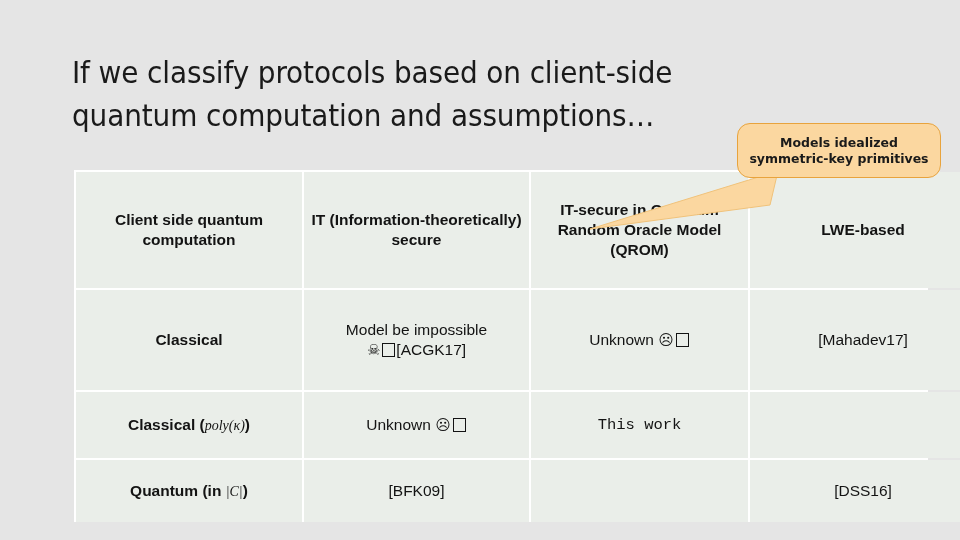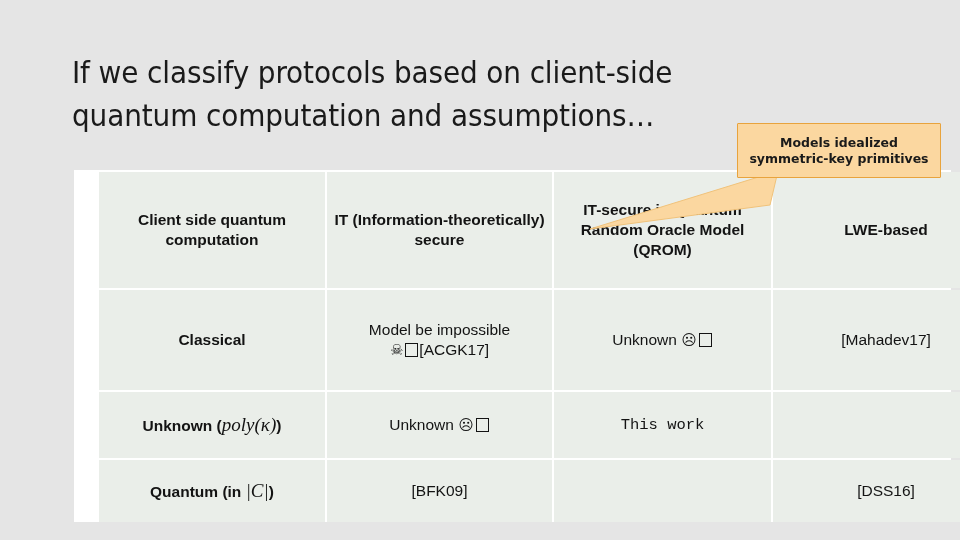--- a/index.html
+++ b/index.html
@@ -39,21 +39,20 @@
   }
 
   
   #table-wrap {
     position: absolute;
     left: 74px;
     top: 170px;
     width: 854px;
     height: 352px;
     background: #ffffff;
-    padding-left: 23px;
   }
   table.matrix {
     width: 854px;
     height: 352px;
     border-collapse: separate;
     border-spacing: 2px;
     table-layout: fixed;
   }
   table.matrix td {
     padding: 2px 6px;
@@ -88,21 +87,21 @@
 
   .r-head { height: 116px; }
   .r-classical { height: 100px; }
   .r-succinct { height: 66px; }
   .r-linear { height: 62px; }
 
   .mathit {
     font-family: "Liberation Serif", "DejaVu Serif", serif;
     font-style: italic;
     font-weight: normal;
-    font-size: 19px;
+    font-size: 14px;
   }
   .sym {
     font-family: "DejaVu Sans", sans-serif;
     font-size: 15px;
   }
   .tofu {
     display: inline-block;
     width: 13px;
     height: 14px;
     border: 1.6px solid #131313;
@@ -113,21 +112,21 @@
 
   
   #callout {
     position: absolute;
     left: 737px;
     top: 123px;
     width: 204px;
     height: 55px;
     background: #fbd7a0;
     border: 1.4px solid #e8a33d;
-    border-radius: 1px;
+    border-radius: 13px;
     box-sizing: border-box;
     z-index: 5;
     display: flex;
     align-items: center;
     justify-content: center;
   }
   #callout-text {
     font-size: 12.5px;
     line-height: 16px;
     font-weight: bold;
@@ -182,21 +181,21 @@
           <td class="c3">
             <span>Unknown</span>
             <span class="sym">☹</span><span class="tofu"></span>
           </td>
           <td class="c4">
             <span>[Mahadev17]</span>
           </td>
         </tr>
 
         <tr class="r-succinct">
-          <td class="rowhead c1"><span>Unknown (</span><span class="mathit">poly(κ)</span><span>)</span></td>
+          <td class="rowhead c1"><span>Classical (</span><span class="mathit">poly(κ)</span><span>)</span></td>
           <td class="c2">
             <span>Unknown</span>
             <span class="sym">☹</span><span class="tofu"></span>
           </td>
           <td class="c3 highlight">This work</td>
           <td class="c4"></td>
         </tr>
 
         <tr class="r-linear">
           <td class="rowhead c1"><span>Quantum (in </span><span class="mathit">|C|</span><span>)</span></td>

